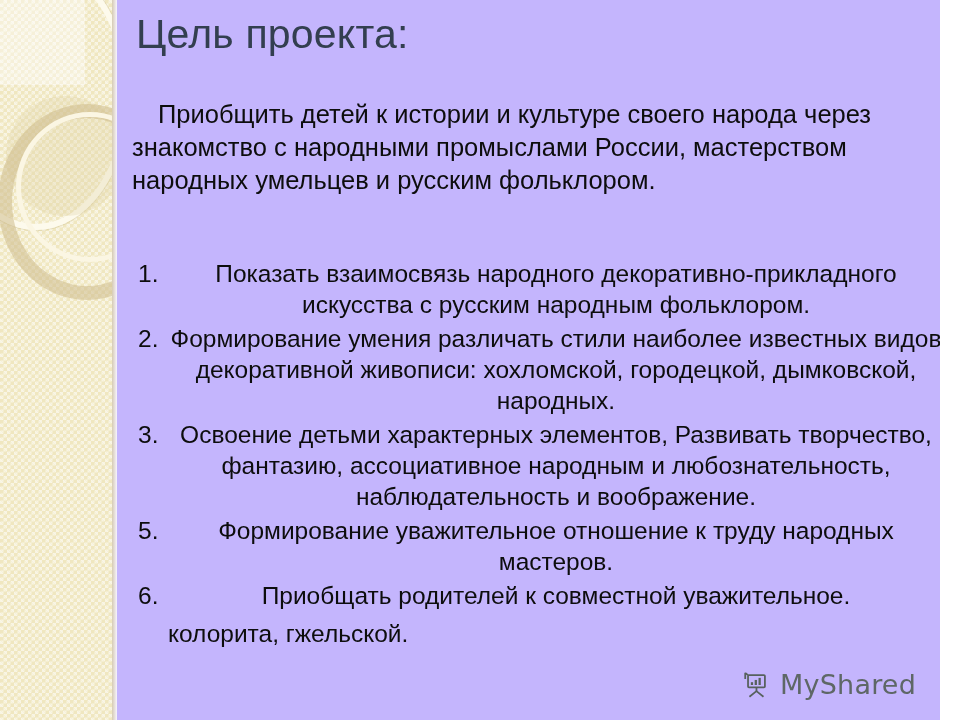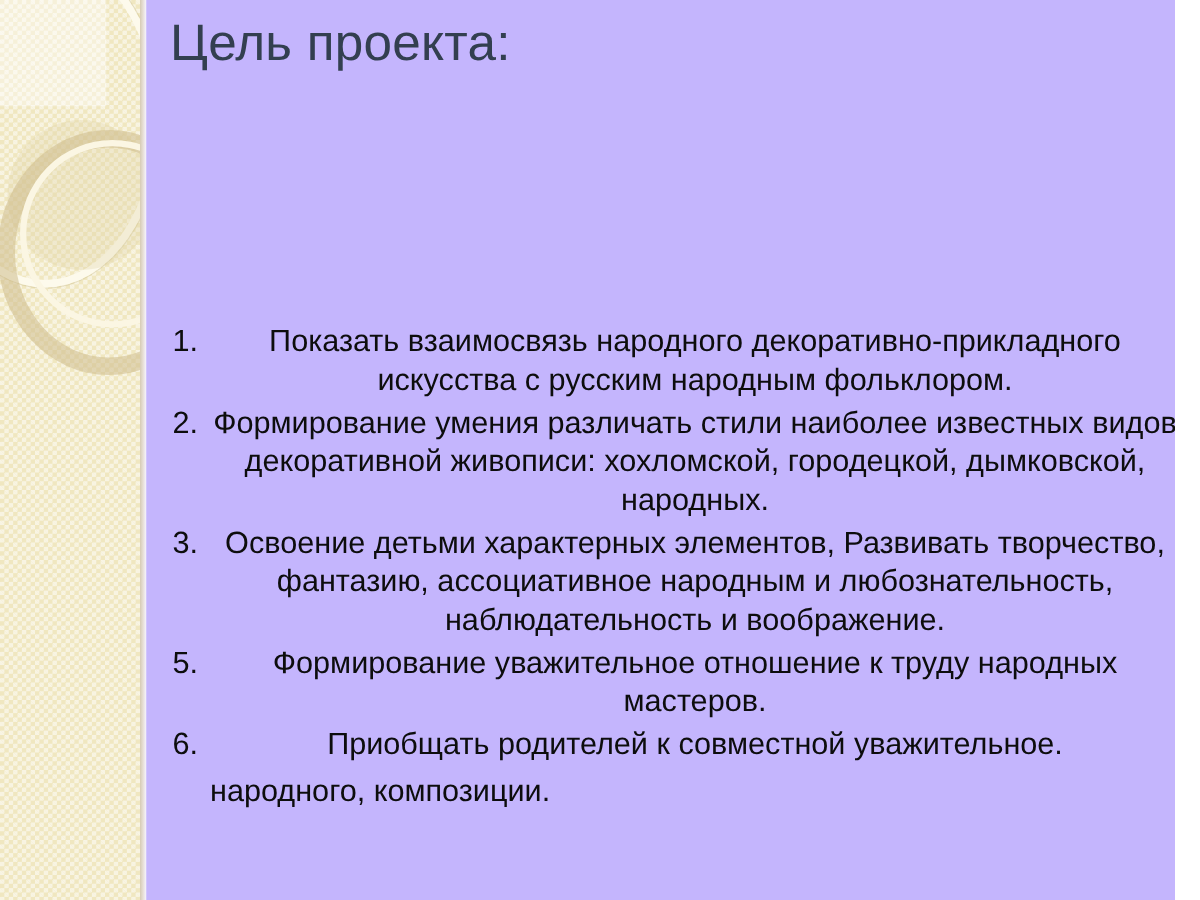--- a/index.html
+++ b/index.html
@@ -200,20 +200,21 @@
     <div class="ring-wedge"></div>
     <div class="ring ring-mid"></div>
     <div class="ring ring-small"></div>
   </div>
   <div class="deco-band-edge"></div>
 
   <div class="content">
 
     <div class="slide-title">Цель проекта:</div>
 
+    <p class="intro">Приобщить детей к истории  и культуре своего народа через знакомство с   народными промыслами России, мастерством народных умельцев и русским фольклором.</p>
 
 
     <ul class="task-list">
       <li class="task-item">
         <span class="task-num">1.</span>
         <span class="task-text">Показать взаимосвязь народного декоративно-прикладного искусства с русским народным фольклором.</span>
       </li>
       <li class="task-item">
         <span class="task-num">2.</span>
         <span class="task-text"> Формирование умения различать стили наиболее известных видов декоративной живописи: хохломской, городецкой, дымковской, народных.</span>
@@ -223,19 +224,35 @@
         <span class="task-text">Освоение детьми характерных элементов, Развивать творчество, фантазию, ассоциативное народным и любознательность, наблюдательность и воображение.</span>
       </li>
       <li class="task-item">
         <span class="task-num">5.</span>
         <span class="task-text">Формирование уважительное отношение к труду народных мастеров.</span>
       </li>
       <li class="task-item">
         <span class="task-num">6.</span>
         <span class="task-text">Приобщать родителей к совместной уважительное.</span>
       </li>
-      <li class="tail-line">народного, композиции.</li>
+      <li class="tail-line">колорита, гжельской.</li>
     </ul>
 
   </div>
 
+  <div class="watermark">
+    <svg class="watermark-icon" width="30" height="30" viewBox="0 0 32 32">
+      <g fill="none" stroke="#4e5a50" stroke-width="1.9">
+        <rect x="7.5" y="5.5" width="18" height="13" rx="1"></rect>
+        <path d="M16.5 18.5v4"></path>
+        <path d="M16.5 22.5 L9 28.5 M16.5 22.5 L24 28.5"></path>
+        <path d="M7.5 5.5 L4.5 3 M4.5 3 v6.5"></path>
+      </g>
+      <g fill="#4e5a50">
+        <rect x="10.5" y="13" width="2.4" height="3"></rect>
+        <rect x="14.6" y="10.6" width="2.4" height="5.4"></rect>
+        <rect x="18.7" y="8.4" width="2.4" height="7.6"></rect>
+      </g>
+    </svg>
+    <span class="watermark-text">MyShared</span>
+  </div>
 
 </div>
 
 </body></html>

